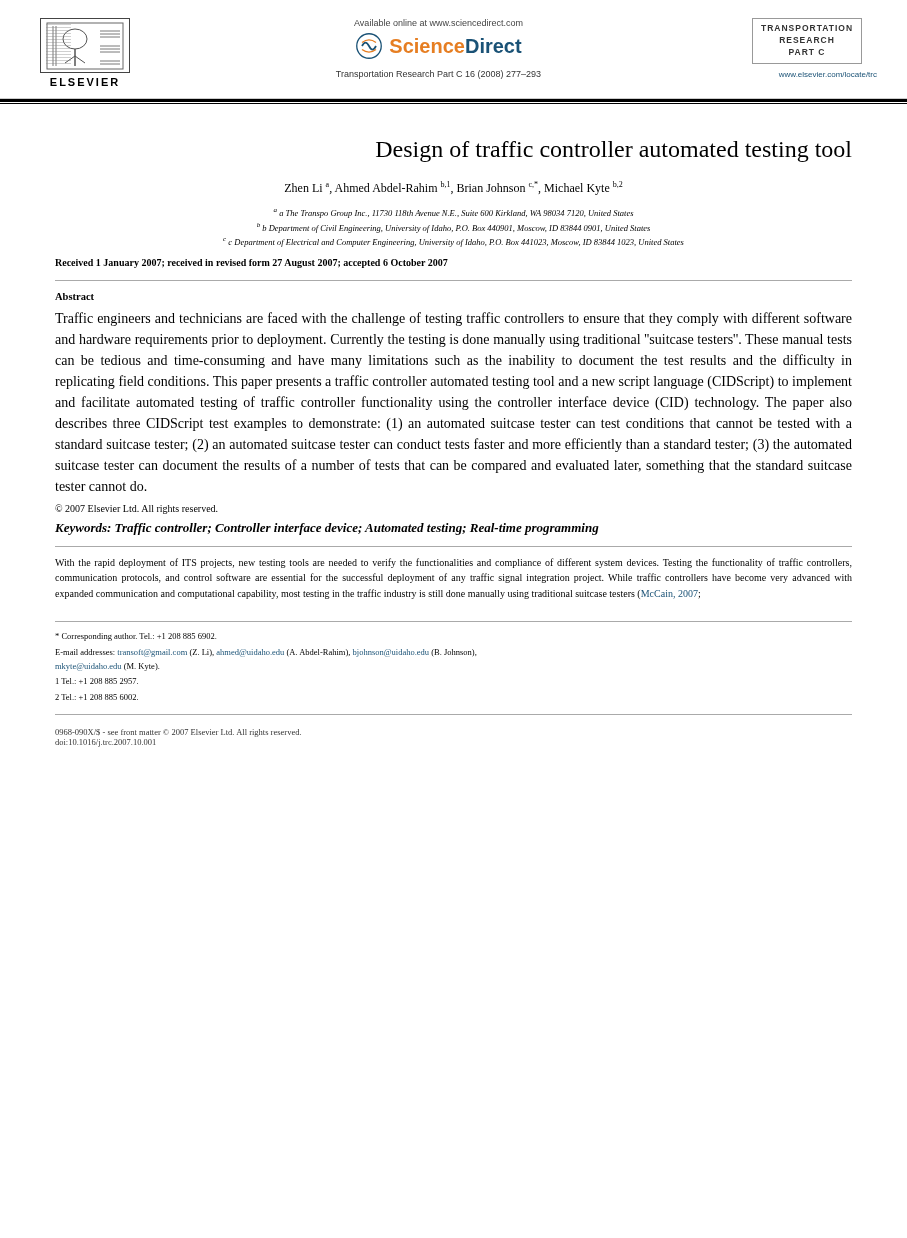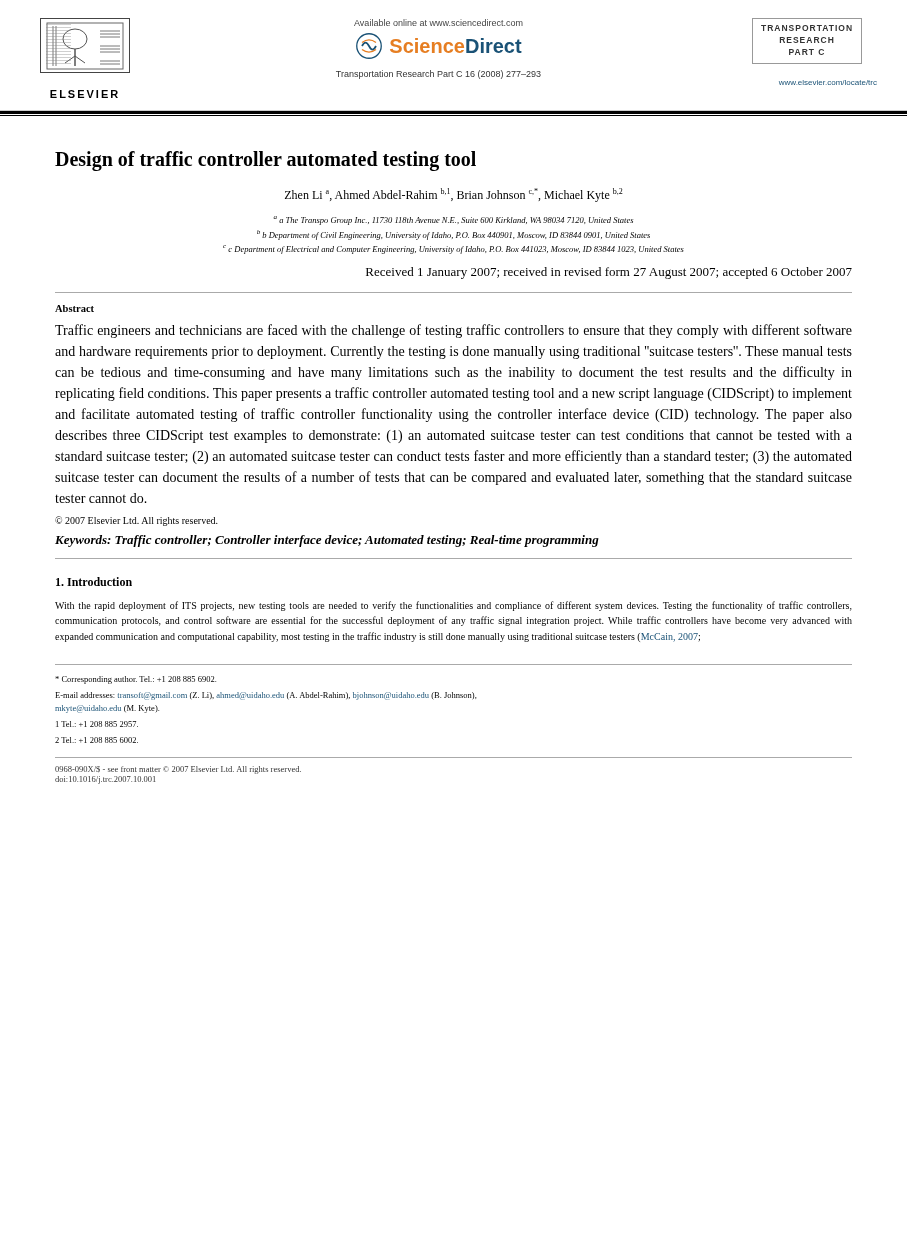--- a/index.html
+++ b/index.html
@@ -55,21 +55,21 @@
         #888 0px, #888 1px,
         transparent 1px, transparent 3px
       );
       opacity: 0.4;
     }
     .elsevier-logo .elsevier-text {
       font-family: Arial, sans-serif;
       font-size: 11px;
       font-weight: bold;
       letter-spacing: 2px;
-      margin-top: 15px;
+      margin-top: 3px;
       color: #000;
     }
     .header-center {
       display: flex;
       flex-direction: column;
       align-items: center;
       flex: 1;
       padding: 0 20px;
     }
     .available-online {
@@ -113,37 +113,37 @@
     .journal-title-box {
       border: 1px solid #999;
       padding: 4px 8px;
       text-align: center;
       font-family: Arial, sans-serif;
       font-size: 8.5px;
       font-weight: bold;
       letter-spacing: 1px;
       color: #333;
       line-height: 1.4;
-      margin-bottom: 14px;
+      margin-bottom: 6px;
     }
     .journal-url {
       font-family: Arial, sans-serif;
       font-size: 8px;
       color: #1a5276;
       text-align: right;
       align-self: flex-end;
     }
     
     .main-content {
       padding: 10px 55px 20px 55px;
     }
     .paper-title {
-      text-align: left;
-      font-size: 20px;
-      font-weight: bold;
+      text-align: right;
+      font-size: 24px;
+      font-weight: normal;
       margin: 20px 0 14px 0;
       line-height: 1.3;
     }
     .authors {
       text-align: center;
       font-size: 12px;
       margin-bottom: 8px;
       line-height: 1.5;
     }
     .authors sup {
@@ -153,23 +153,24 @@
       text-align: center;
       font-size: 8.5px;
       font-style: italic;
       margin-bottom: 4px;
       line-height: 1.5;
     }
     .affiliations .aff-item {
       display: block;
     }
     .received-dates {
-      text-align: right;
-      font-size: 13px;
+      text-align: left;
+      font-size: 10px;
       margin: 8px 0 12px 0;
+      font-weight: bold;
     }
     .divider-line {
       border: none;
       border-top: 1px solid #aaa;
       margin: 8px 0;
     }
     .abstract-section {
       margin: 10px 0;
     }
     .abstract-title {
@@ -216,21 +217,21 @@
       padding-top: 8px;
       font-size: 8.5px;
       line-height: 1.6;
     }
     .footer-notes .footnote-item {
       margin-bottom: 2px;
     }
     .footer-journal-info {
       border-top: 1px solid #aaa;
       margin-top: 10px;
-      padding-top: 6px;
+      padding-top: 12px;
       font-size: 8.5px;
       color: #333;
     }
   </style>
 </head>
 <body>
 
 <div class="page">
 
   <div class="header">
@@ -319,24 +320,20 @@
       </div>
       <div class="copyright">© 2007 Elsevier Ltd. All rights reserved.</div>
       <div class="keywords">
         <span>Keywords:</span>
         <span>Traffic controller; Controller interface device; Automated testing; Real-time programming</span>
       </div>
     </div>
 
     <hr class="divider-line">
 
-    <div class="section-title">
-      <span>1. </span>
-      <span>Introduction</span>
-    </div>
     <div class="section-body">
       With the rapid deployment of ITS projects, new testing tools are needed to verify the functionalities and compliance of different system devices. Testing the functionality of traffic controllers, communication protocols, and control software are essential for the successful deployment of any traffic signal integration project. While traffic controllers have become very advanced with expanded communication and computational capability, most testing in the traffic industry is still done manually using traditional suitcase testers (<a href="#" class="ref-link">McCain, 2007</a>;
     </div>
 
     <div class="footer-notes">
       <div class="footnote-item">* Corresponding author. Tel.: +1 208 885 6902.</div>
       <div class="footnote-item">
         <span>E-mail addresses: </span>
         <a href="#" class="ref-link">transoft@gmail.com</a>
         <span> (Z. Li), </span>

